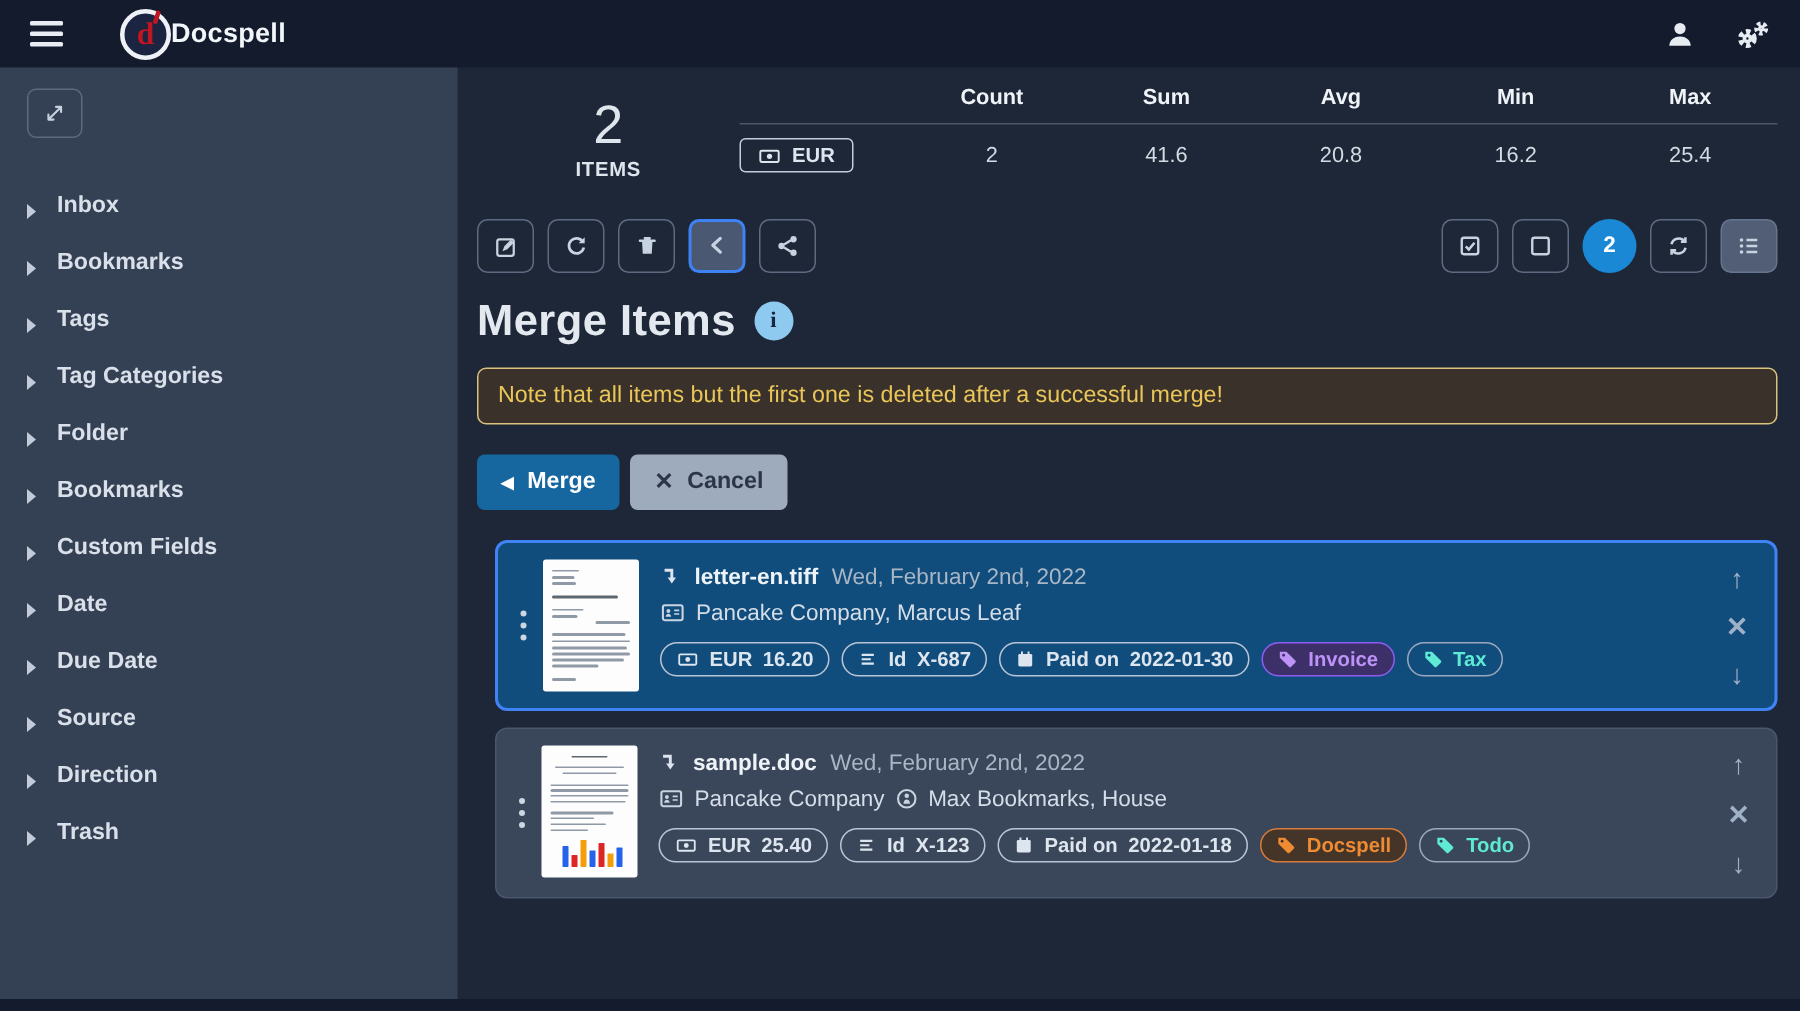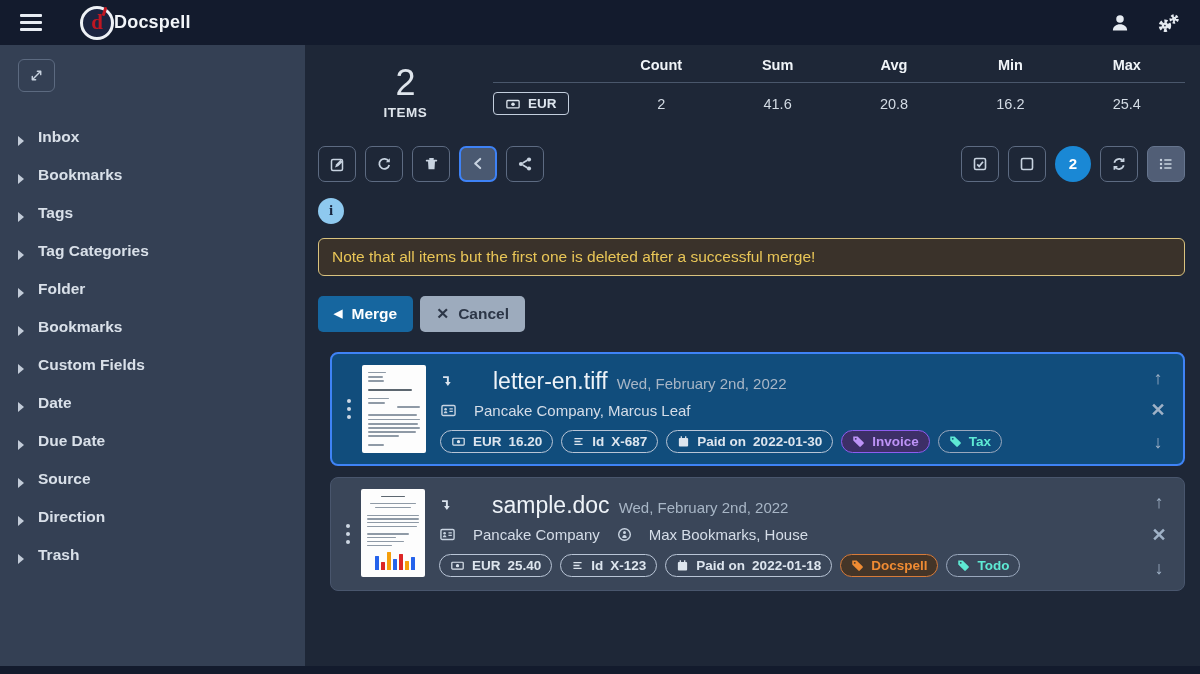--- a/index.html
+++ b/index.html
@@ -85,23 +85,23 @@
   .drag i { width:4px; height:4px; border-radius:50%; background:#cdd7e3; }
   .thumb { width:64px; height:88px; background:#fdfdfd; border-radius:2px; margin:2px 14px 0 2px; padding:7px 6px;
            display:flex; flex-direction:column; gap:2.5px; overflow:hidden; flex:0 0 64px; }
   .tl { height:2px; background:#8f9aa6; border-radius:1px; }
   .tl.dark { background:#5d6770; }
   .thumb .chart { display:flex; align-items:flex-end; gap:2px; height:22px; margin:3px 0 0 8px; }
   .thumb .bar { width:4px; border-radius:0.5px; }
   .content { flex:1; padding-top:5px; min-width:0; }
   .line1 { display:flex; align-items:baseline; gap:9px; color:#eef3f8; }
   .line1 .ticon { align-self:center; color:#dbe4ee; display:flex; }
-  .item-name { font-size:23px; font-weight:normal;margin-left:30px; }
+  .item-name { font-size:15px; font-weight:bold; }
   .item-date { font-size:15px; color:#a8b6c6; }
-  .line2 { display:flex; align-items:center; gap:17px; margin-top:7px; color:#d5dde8; font-size:15px; }
+  .line2 { display:flex; align-items:center; gap:7px; margin-top:7px; color:#d5dde8; font-size:15px; }
   .line2 .licon { display:flex; color:#c9d4e1; }
   .badges { display:flex; gap:8px; margin-top:11px; flex-wrap:wrap; }
   .chip { display:inline-flex; align-items:center; gap:7px; border:1px solid #b9c5d6; border-radius:12px;
           padding:2px 10px; height:23px; color:#dde5ee; font-size:13.5px; font-weight:bold; --chip-bg:transparent; }
   .chip svg { flex:0 0 auto; }
   .chip.tag-purple { color:#bd93f7; border-color:#8d5cf0; background:#3d2f67; --chip-bg:#3d2f67; }
   .chip.tag-orange { color:#ef8b33; border-color:#d77b3a; background:#443528; --chip-bg:#443528; }
   .chip.tag-plain  { color:#5eead4; border-color:#9aa8bd; --chip-bg:transparent; }
   .card.selected .chip.tag-plain { --chip-bg:#114d7c; }
   .card.normal .chip.tag-plain { --chip-bg:#3a4659; }
@@ -302,20 +302,21 @@
                 <circle cx="3" cy="4" r="1.2"></circle>
                 <circle cx="3" cy="8" r="1.2"></circle>
                 <circle cx="3" cy="12" r="1.2"></circle>
                 <path d="M6.3 4h7.2M6.3 8h7.2M6.3 12h7.2" stroke="currentColor" stroke-width="1.7"></path>
               </svg>
           </div>
         </div>
       </div>
 
       <div class="page-head">
+        <div class="page-title">Merge Items</div>
         <div class="info-dot">i</div>
       </div>
 
       <div class="note">Note that all items but the first one is deleted after a successful merge!</div>
 
       <div class="actions">
         <button class="btn btn-merge">
           <span class="mini">◀</span>
           <span>Merge</span>
         </button>

